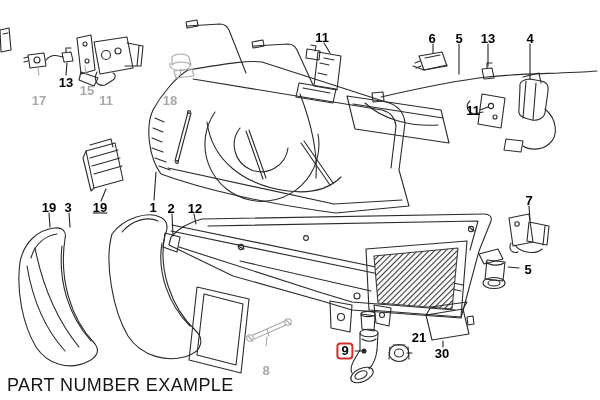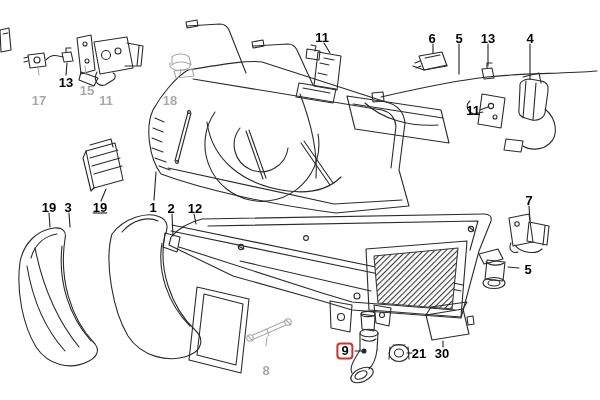--- a/index.html
+++ b/index.html
@@ -240,17 +240,18 @@
       <div class="part-label" style="left: 529px; top: 200px;">7</div>
       <div class="part-label" style="left: 528px; top: 269px;">5</div>
       <div class="part-label" style="left: 49px; top: 207px;">19</div>
       <div class="part-label" style="left: 68px; top: 207px;">3</div>
       <div class="part-label" style="left: 100px; top: 207px; text-decoration: underline;">19</div>
       <div class="part-label" style="left: 153px; top: 207px;">1</div>
       <div class="part-label" style="left: 171px; top: 208px;">2</div>
       <div class="part-label" style="left: 195px; top: 208px;">12</div>
       <div class="part-label muted" style="left: 266px; top: 352px;">8</div>
       <div class="part-label hl" style="left: 345px; top: 351px;">9</div>
-      <div class="part-label" style="left: 419px; top: 353px;">21</div>
+      <div class="part-label" style="left: 419px; top: 337px;">21</div>
       <div class="part-label" style="left: 442px; top: 353px;">30</div>
     </div>
 
+  <div class="caption">PART NUMBER EXAMPLE</div>
 </div>
 
 </body></html>

